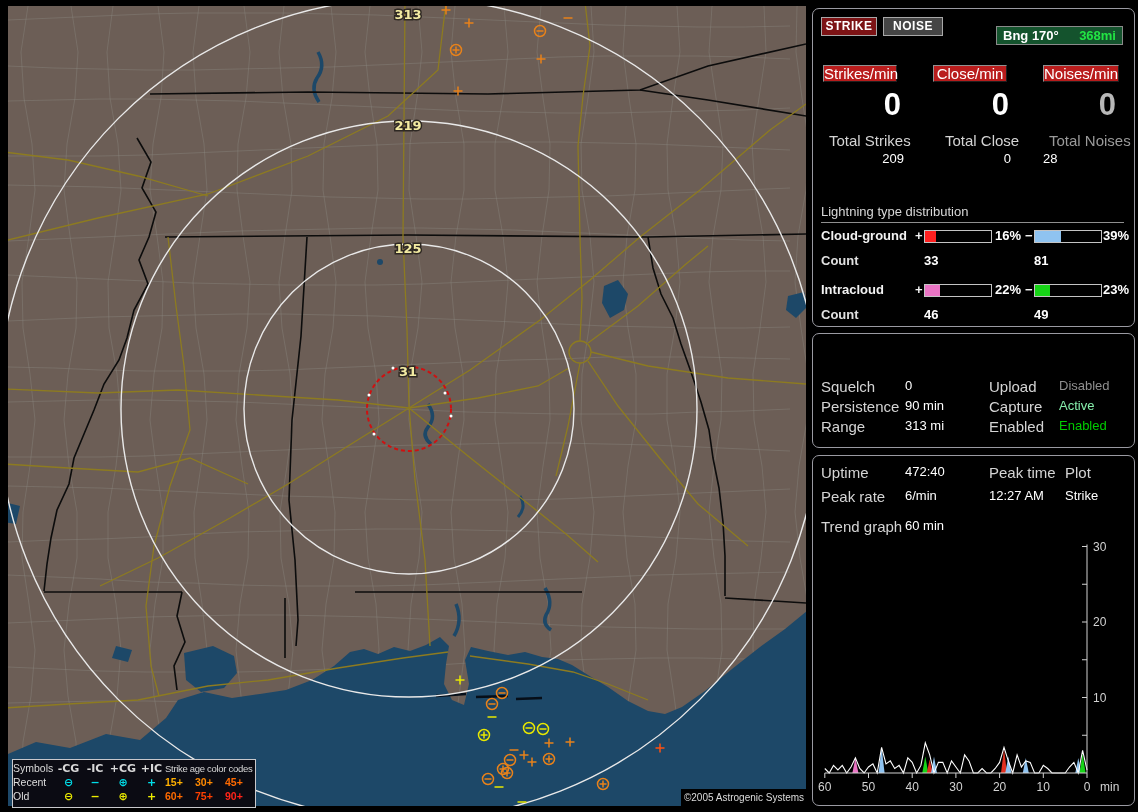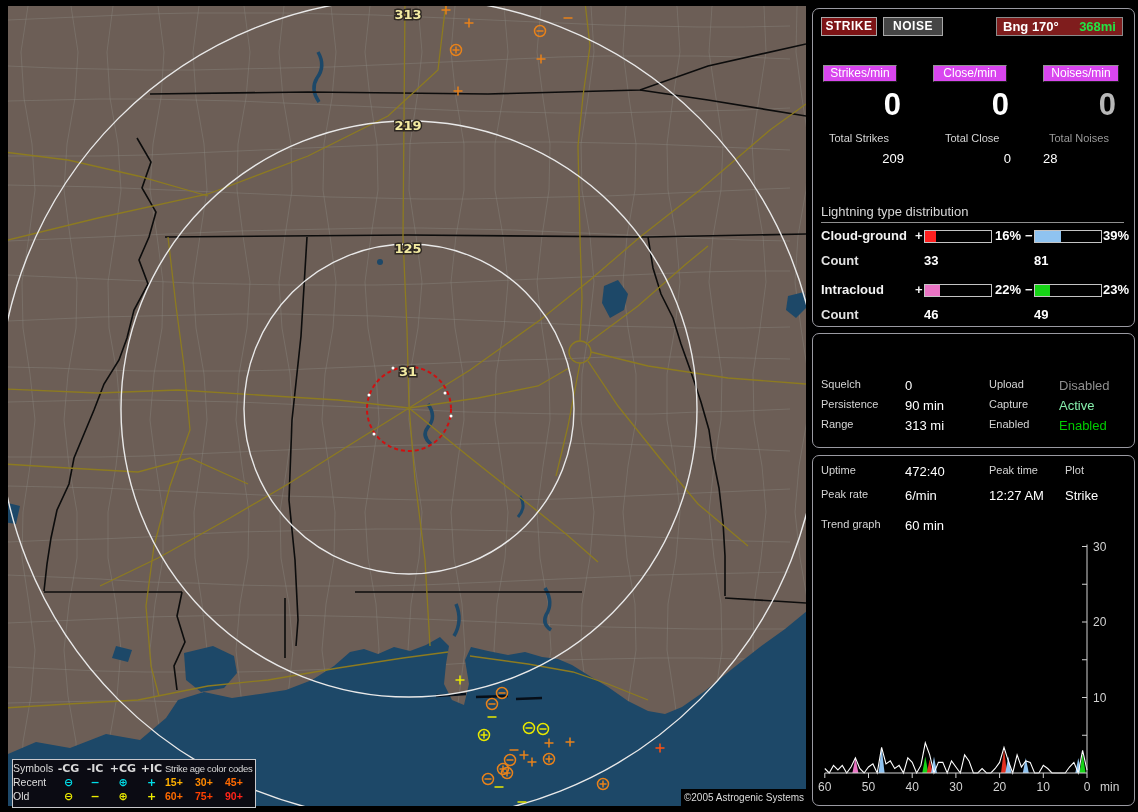--- a/index.html
+++ b/index.html
@@ -6,31 +6,31 @@
     font-family:"Liberation Sans","DejaVu Sans",sans-serif;}
   .a{position:absolute;}
   #stage{position:relative;width:1138px;height:812px;background:#000;}
   
   #map-wrap{left:8px;top:6px;width:798px;height:800px;background:#6c5e56;overflow:hidden;}
   
   .box{background:#000;border:1px solid #9a9aa2;border-radius:7px;}
   #box-stats{left:812px;top:8px;width:321px;height:317px;}
   #box-time{left:812px;top:333px;width:321px;height:113px;}
   #box-trend{left:812px;top:455px;width:321px;height:349px;}
-  .lbl{color:#d4d4d4;font-size:11px;}
+  .lbl{color:#d4d4d4;font-size:15px;}
   .val{color:#ffffff;font-size:13px;}
   .dim{color:#9a9a9a;}
-  .btn3d{background:#d946ef;color:#fff;text-align:center;font-size:12px;line-height:15px;
+  .btn3d{background:#b91c1c;color:#fff;text-align:center;font-size:15px;line-height:15px;
     border-top:1px solid #929292;border-left:1px solid #929292;
     border-bottom:1px solid #1f1f1f;border-right:1px solid #1f1f1f;cursor:default;}
   .mode-btn{font-weight:bold;font-size:12px;line-height:16px;letter-spacing:0.5px;
     border:1px solid #a8a8a8;text-align:center;color:#fff;}
   #strike-btn{background:#7c1315;}
   #noise-btn{background:#454545;}
-  #bng-box{background:#7f1d1d;border:1px solid #8a8a8a;font-size:13px;font-weight:bold;line-height:17px;}
+  #bng-box{background:#14532d;border:1px solid #8a8a8a;font-size:13px;font-weight:bold;line-height:17px;margin-top:9px;}
   .bigzero{font-size:31px;font-weight:bold;color:#fff;text-align:right;line-height:32px;}
   .dist-title{color:#d8d8d8;font-size:13px;border-bottom:1px solid #8f8f8f;padding-bottom:3px;}
   .dist-name{color:#f2f2f2;font-size:13px;font-weight:bold;}
   .sign{color:#f2f2f2;font-size:13px;font-weight:bold;}
   .bar{width:66px;height:11px;background:#000;border:1px solid #c4c4c4;}
   .bar-fill{height:100%;}
   .pct{color:#fff;font-size:13px;font-weight:bold;}
   .cnt{color:#fff;font-size:13px;font-weight:bold;}
   .clock{color:#00e000;font-size:17px;font-weight:bold;border-bottom:1px solid #8f8f8f;padding-bottom:5px;}
   

